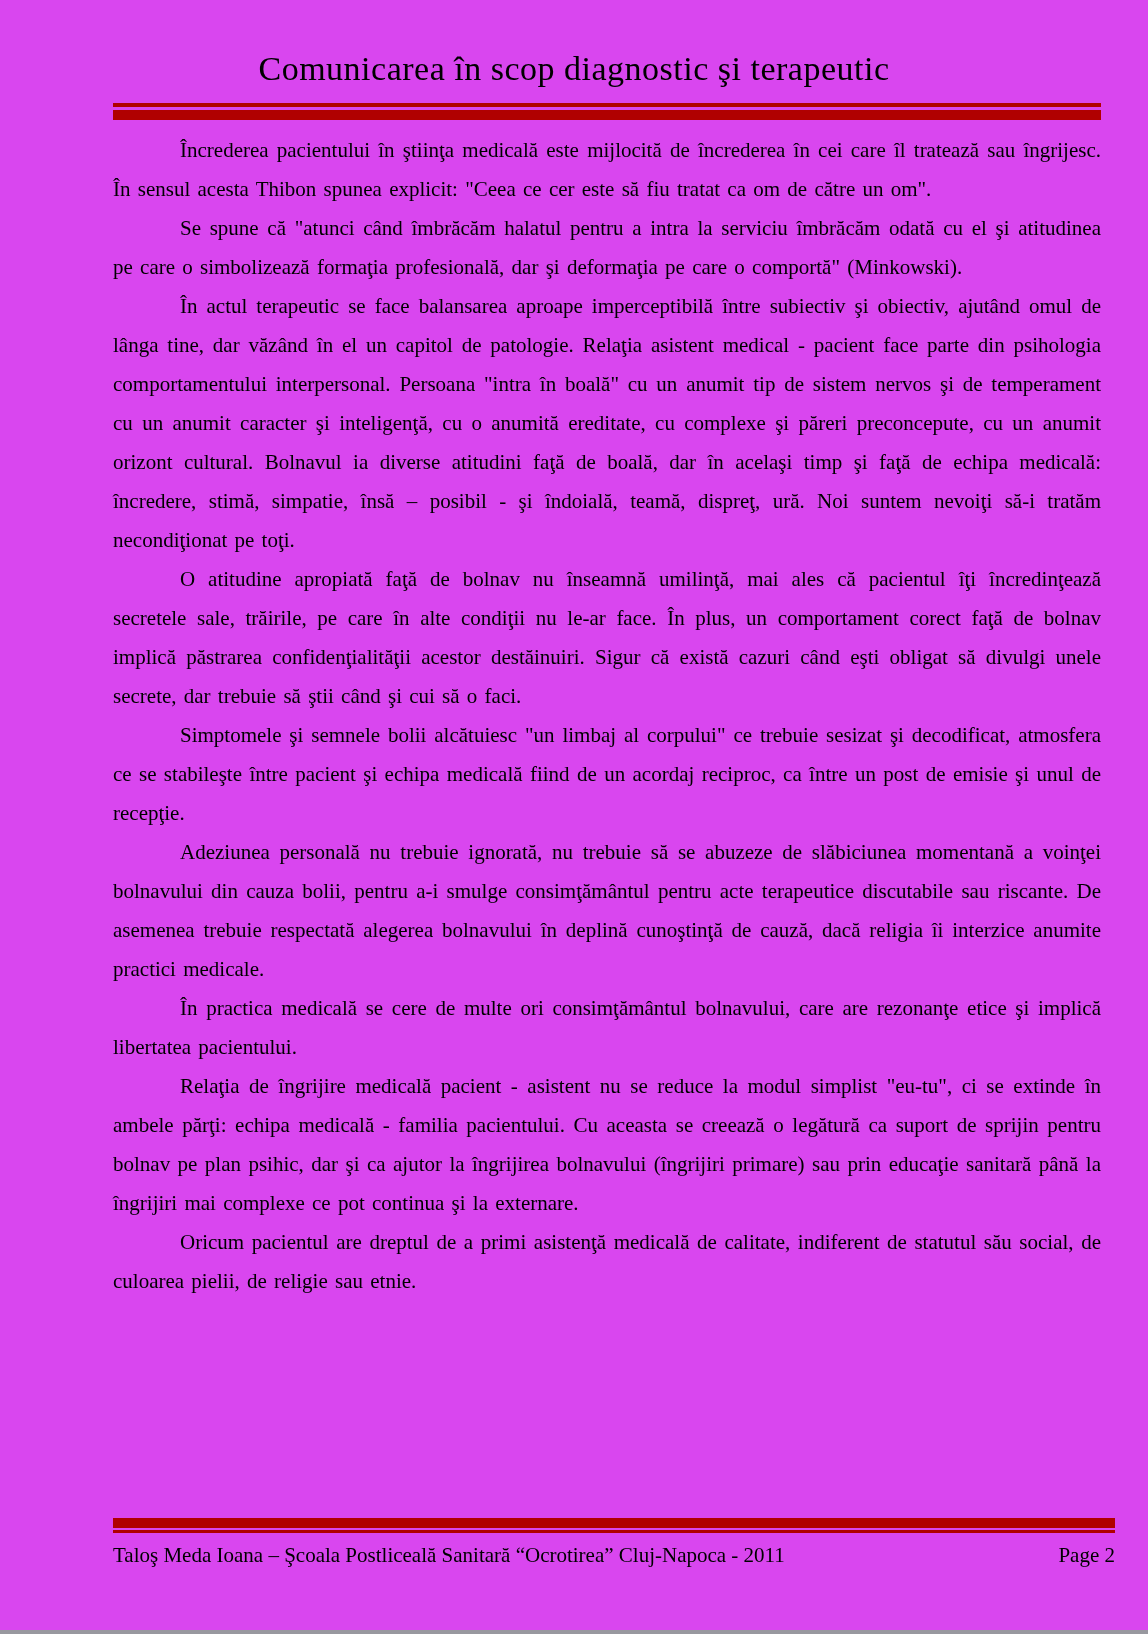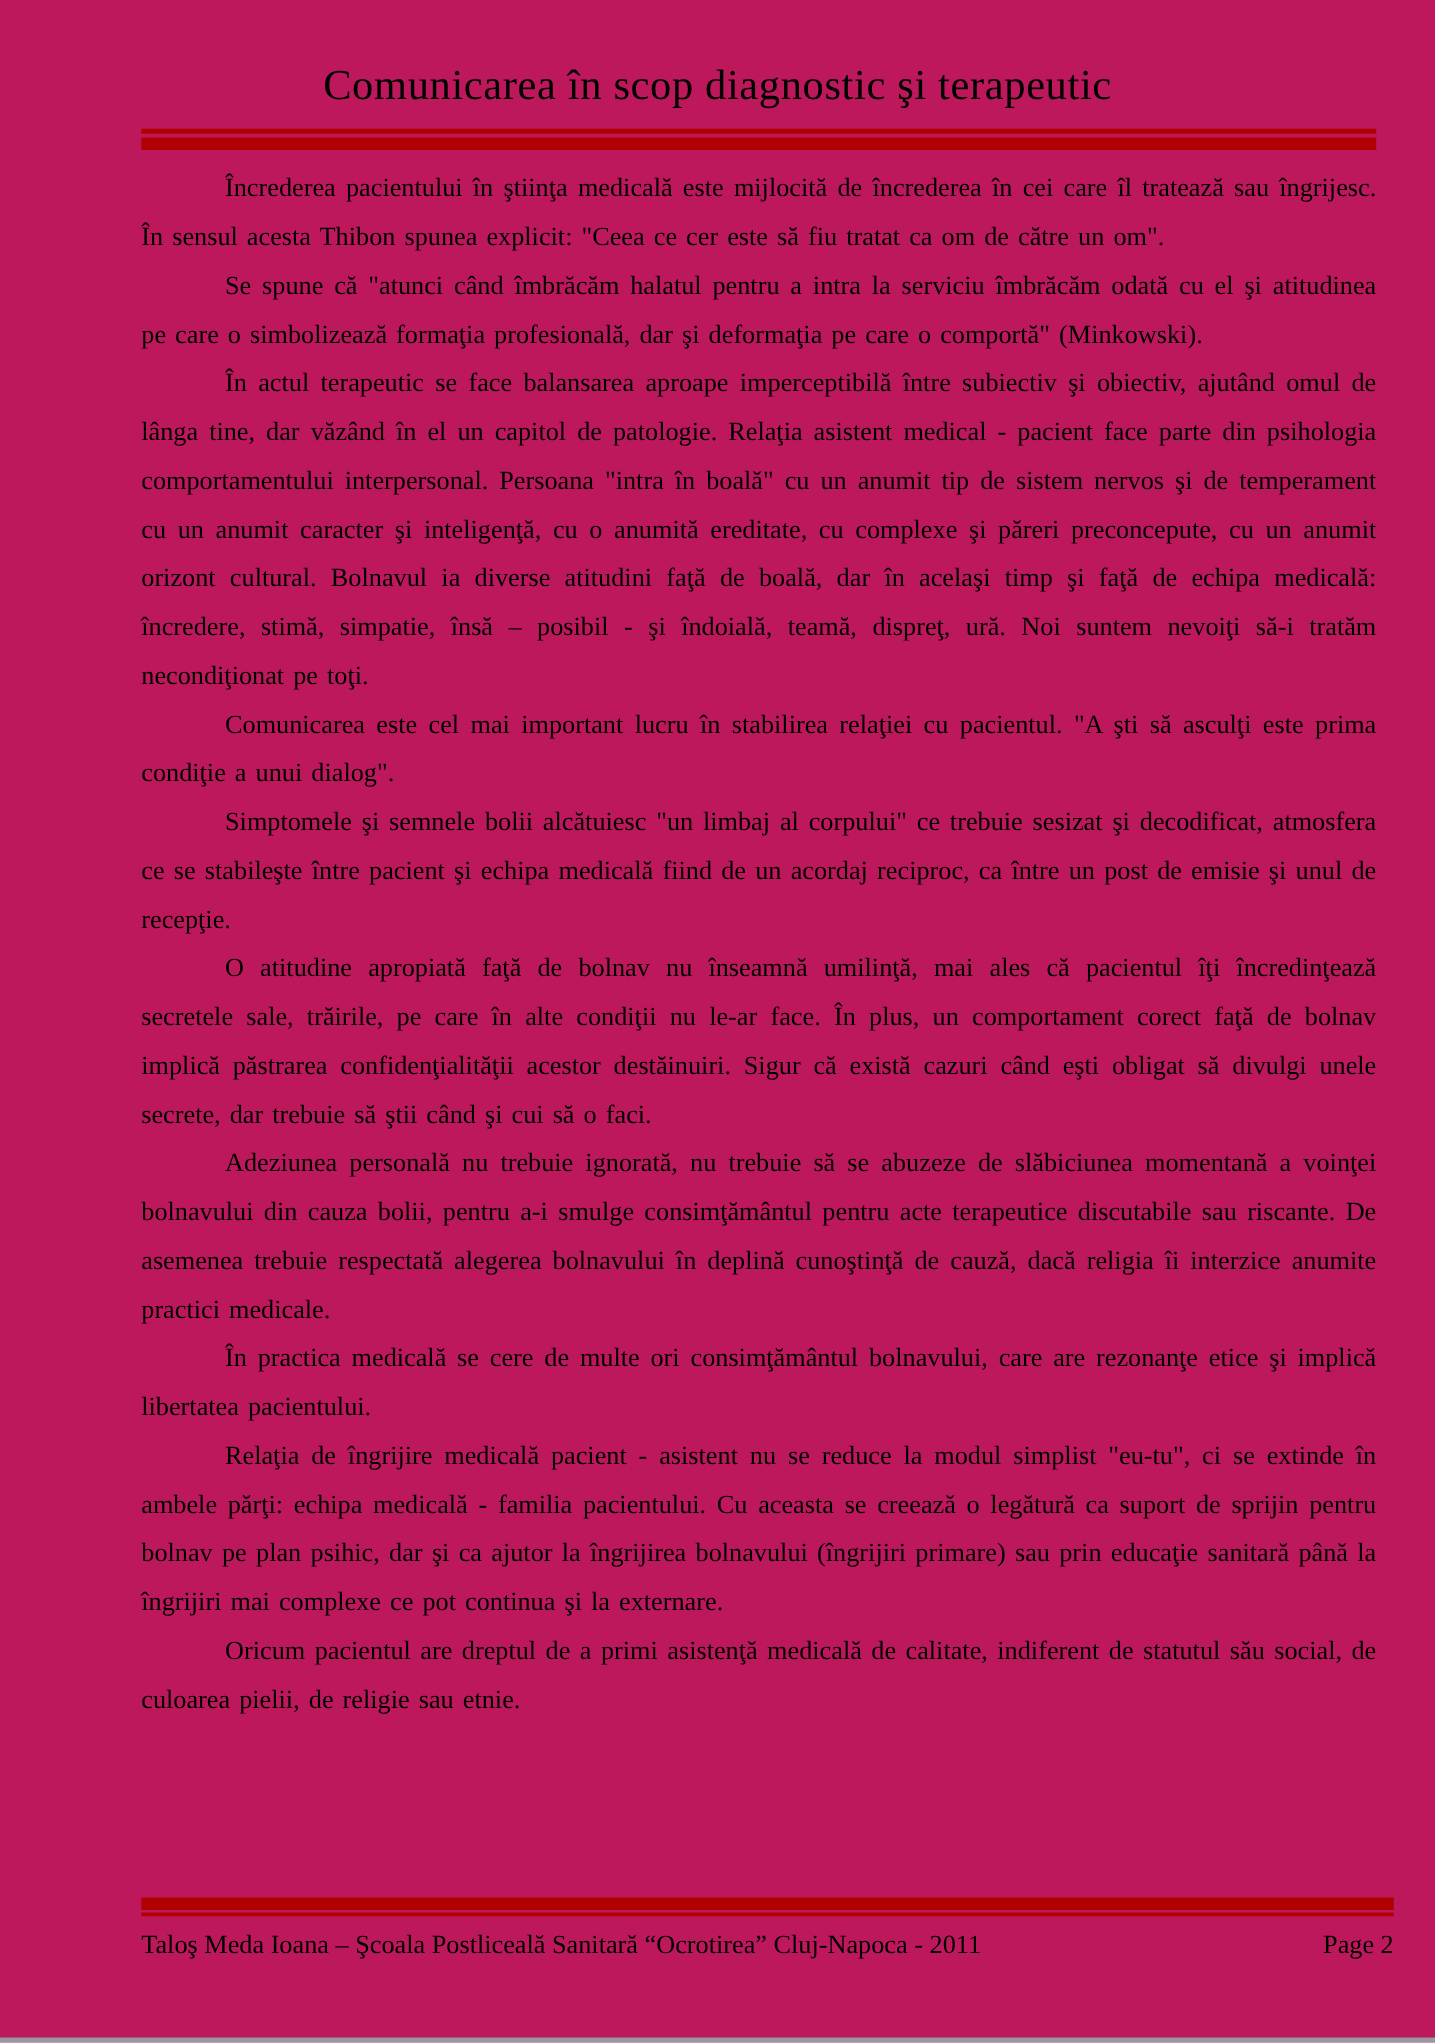--- a/index.html
+++ b/index.html
@@ -4,21 +4,21 @@
 <style>
   html, body {
     margin: 0;
     padding: 0;
     background: #ffffff;
   }
   .page {
     position: relative;
     width: 1148px;
     height: 1634px;
-    background: #be185d;
+    background: #d946ef;
     font-family: "Liberation Serif", serif;
     color: #000000;
     overflow: hidden;
     box-sizing: border-box;
   }
   .content {
     margin-left: 113px;
     margin-right: 47px;
   }
   .doc-title {
@@ -83,23 +83,22 @@
   <div class="rule-group content">
     <div class="rule-thin"></div>
     <div class="rule-gap"></div>
     <div class="rule-thick"></div>
   </div>
 
   <div class="body-text content">
     <p>Încrederea pacientului în ştiinţa medicală este mijlocită de încrederea în cei care îl tratează sau îngrijesc. În sensul acesta Thibon spunea explicit: "Ceea ce cer este să fiu tratat ca om de către un om".</p>
     <p>Se spune că "atunci când îmbrăcăm halatul pentru a intra la serviciu îmbrăcăm odată cu el şi atitudinea pe care o simbolizează formaţia profesională, dar şi deformaţia pe care o comportă" (Minkowski).</p>
     <p>În actul terapeutic se face balansarea aproape imperceptibilă între subiectiv şi obiectiv, ajutând omul de lânga tine, dar văzând în el un capitol de patologie. Relaţia asistent medical - pacient face parte din psihologia comportamentului interpersonal. Persoana "intra în boală" cu un anumit tip de sistem nervos şi de temperament cu un anumit caracter şi inteligenţă, cu o anumită ereditate, cu complexe şi păreri preconcepute, cu un anumit orizont cultural. Bolnavul ia diverse atitudini faţă de boală, dar în acelaşi timp şi faţă de echipa medicală: încredere, stimă, simpatie, însă – posibil - şi îndoială, teamă, dispreţ, ură. Noi suntem nevoiţi să-i tratăm necondiţionat pe toţi.</p>
-    <p>Comunicarea este cel mai important lucru în stabilirea relaţiei cu pacientul. "A şti să asculţi este prima condiţie a unui dialog".</p>
+    <p>O atitudine apropiată faţă de bolnav nu înseamnă umilinţă, mai ales că pacientul îţi încredinţează secretele sale, trăirile, pe care în alte condiţii nu le-ar face. În plus, un comportament corect faţă de bolnav implică păstrarea confidenţialităţii acestor destăinuiri. Sigur că există cazuri când eşti obligat să divulgi unele secrete, dar trebuie să ştii când şi cui să o faci.</p>
     <p>Simptomele şi semnele bolii alcătuiesc "un limbaj al corpului" ce trebuie sesizat şi decodificat, atmosfera ce se stabileşte între pacient şi echipa medicală fiind de un acordaj reciproc, ca între un post de emisie şi unul de recepţie.</p>
-    <p>O atitudine apropiată faţă de bolnav nu înseamnă umilinţă, mai ales că pacientul îţi încredinţează secretele sale, trăirile, pe care în alte condiţii nu le-ar face. În plus, un comportament corect faţă de bolnav implică păstrarea confidenţialităţii acestor destăinuiri. Sigur că există cazuri când eşti obligat să divulgi unele secrete, dar trebuie să ştii când şi cui să o faci.</p>
     <p>Adeziunea personală nu trebuie ignorată, nu trebuie să se abuzeze de slăbiciunea momentană a voinţei bolnavului din cauza bolii, pentru a-i smulge consimţământul pentru acte terapeutice discutabile sau riscante. De asemenea trebuie respectată alegerea bolnavului în deplină cunoştinţă de cauză, dacă religia îi interzice anumite practici medicale.</p>
     <p>În practica medicală se cere de multe ori consimţământul bolnavului, care are rezonanţe etice şi implică libertatea pacientului.</p>
     <p>Relaţia de îngrijire medicală pacient - asistent nu se reduce la modul simplist "eu-tu", ci se extinde în ambele părţi: echipa medicală - familia pacientului. Cu aceasta se creează o legătură ca suport de sprijin pentru bolnav pe plan psihic, dar şi ca ajutor la îngrijirea bolnavului (îngrijiri primare) sau prin educaţie sanitară până la îngrijiri mai complexe ce pot continua şi la externare.</p>
     <p>Oricum pacientul are dreptul de a primi asistenţă medicală de calitate, indiferent de statutul său social, de culoarea pielii, de religie sau etnie.</p>
   </div>
 
   <div class="footer">
     <div>
       <div class="footer-rule-thick"></div>
       <div class="footer-rule-gap"></div>

